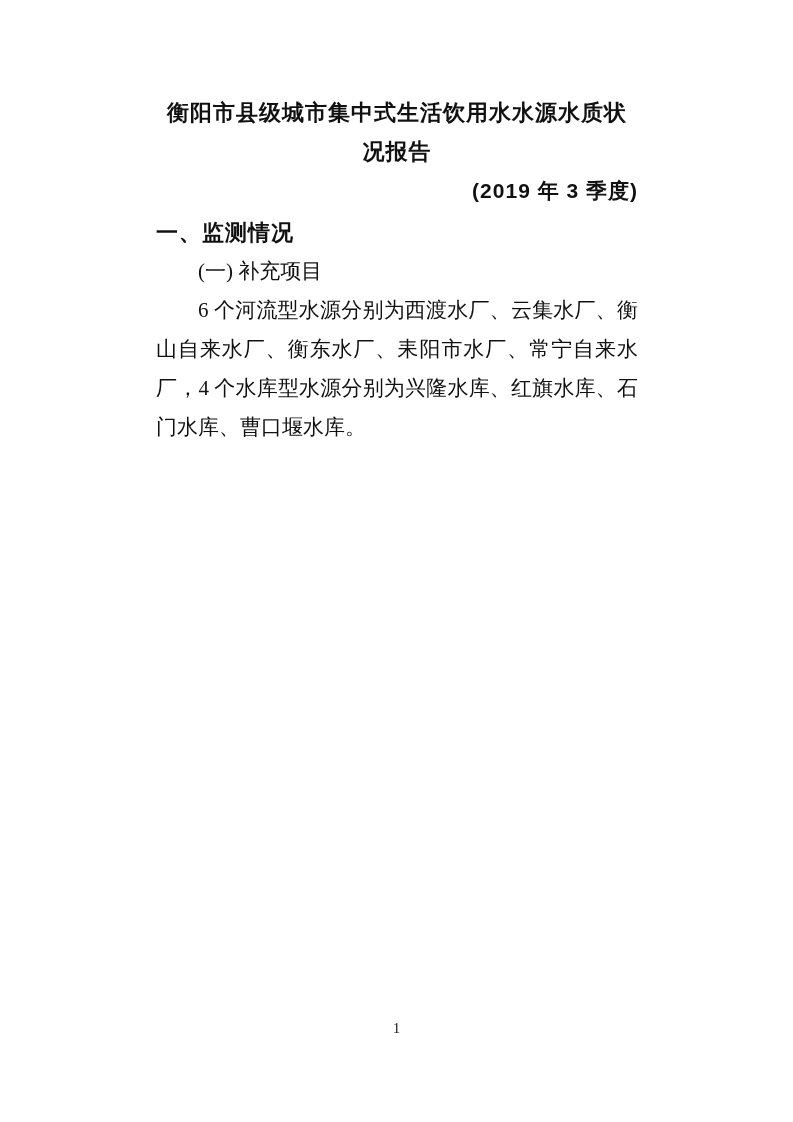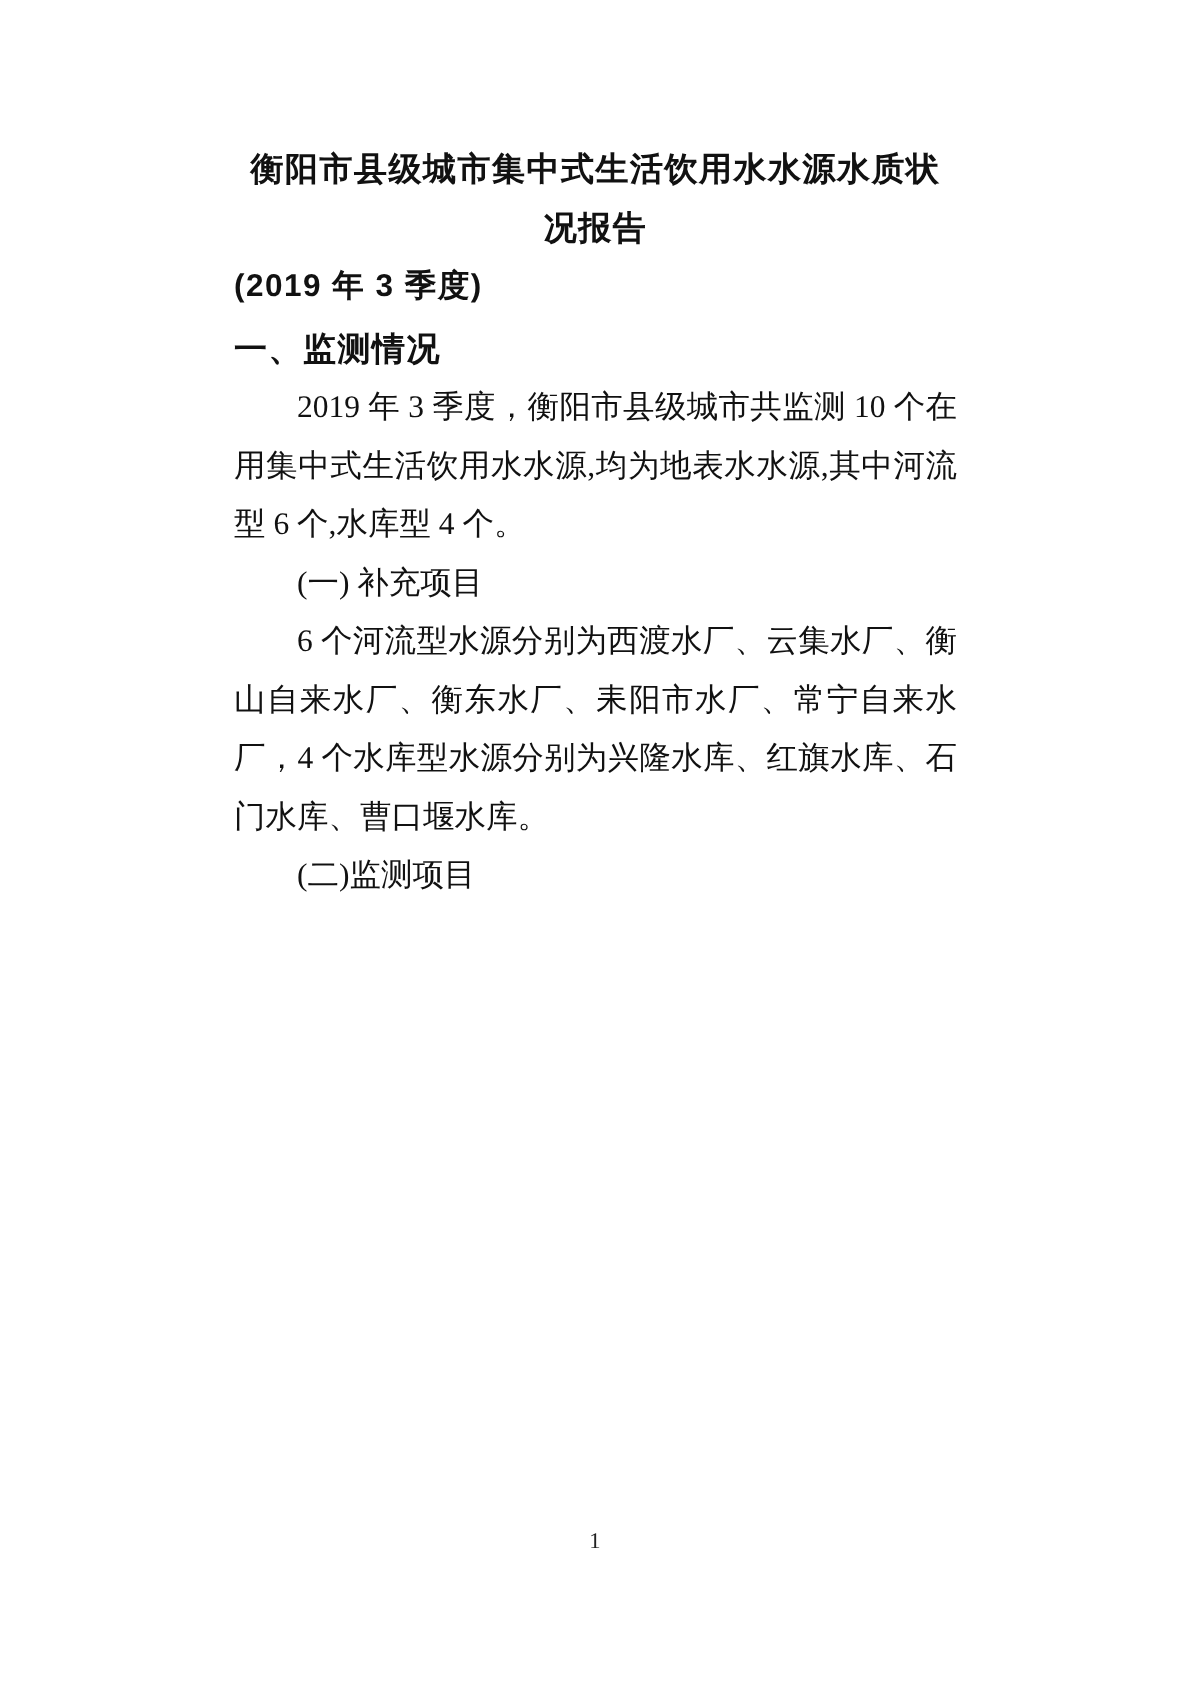--- a/index.html
+++ b/index.html
@@ -26,21 +26,21 @@
     line-height: 39px;
     text-align: center;
     letter-spacing: 1px;
     margin: 0;
   }
   .doc-subtitle {
     font-family: "Liberation Sans", "DejaVu Sans", sans-serif;
     font-weight: bold;
     font-size: 21px;
     line-height: 39px;
-    text-align: left;
+    text-align: right;
     letter-spacing: 1px;
     margin: 0;
   }
   .sec-heading {
     font-family: "Liberation Sans", "DejaVu Sans", sans-serif;
     font-weight: bold;
     font-size: 22px;
     line-height: 39px;
     letter-spacing: 1px;
     margin: 3px 0 0 0;
@@ -67,24 +67,22 @@
 <body>
 
 <div class="page">
 
   <h1 class="doc-title">衡阳市县级城市集中式生活饮用水水源水质状况报告</h1>
 
   <h2 class="doc-subtitle">(2019 年 3 季度)</h2>
 
   <section>
     <h3 class="sec-heading">一、监测情况</h3>
-    <p class="para">2019 年 3 季度，衡阳市县级城市共监测 10 个在用集中式生活饮用水水源,均为地表水水源,其中河流型 6 个,水库型 4 个。</p>
     <p class="para">(一) 补充项目</p>
     <p class="para">6 个河流型水源分别为西渡水厂、云集水厂、衡山自来水厂、衡东水厂、耒阳市水厂、常宁自来水厂，4 个水库型水源分别为兴隆水库、红旗水库、石门水库、曹口堰水库。</p>
-    <p class="para">(二)监测项目</p>
   </section>
 
   <section>
   </section>
 
 
   <div class="page-number">1</div>
 
 </div>
 

